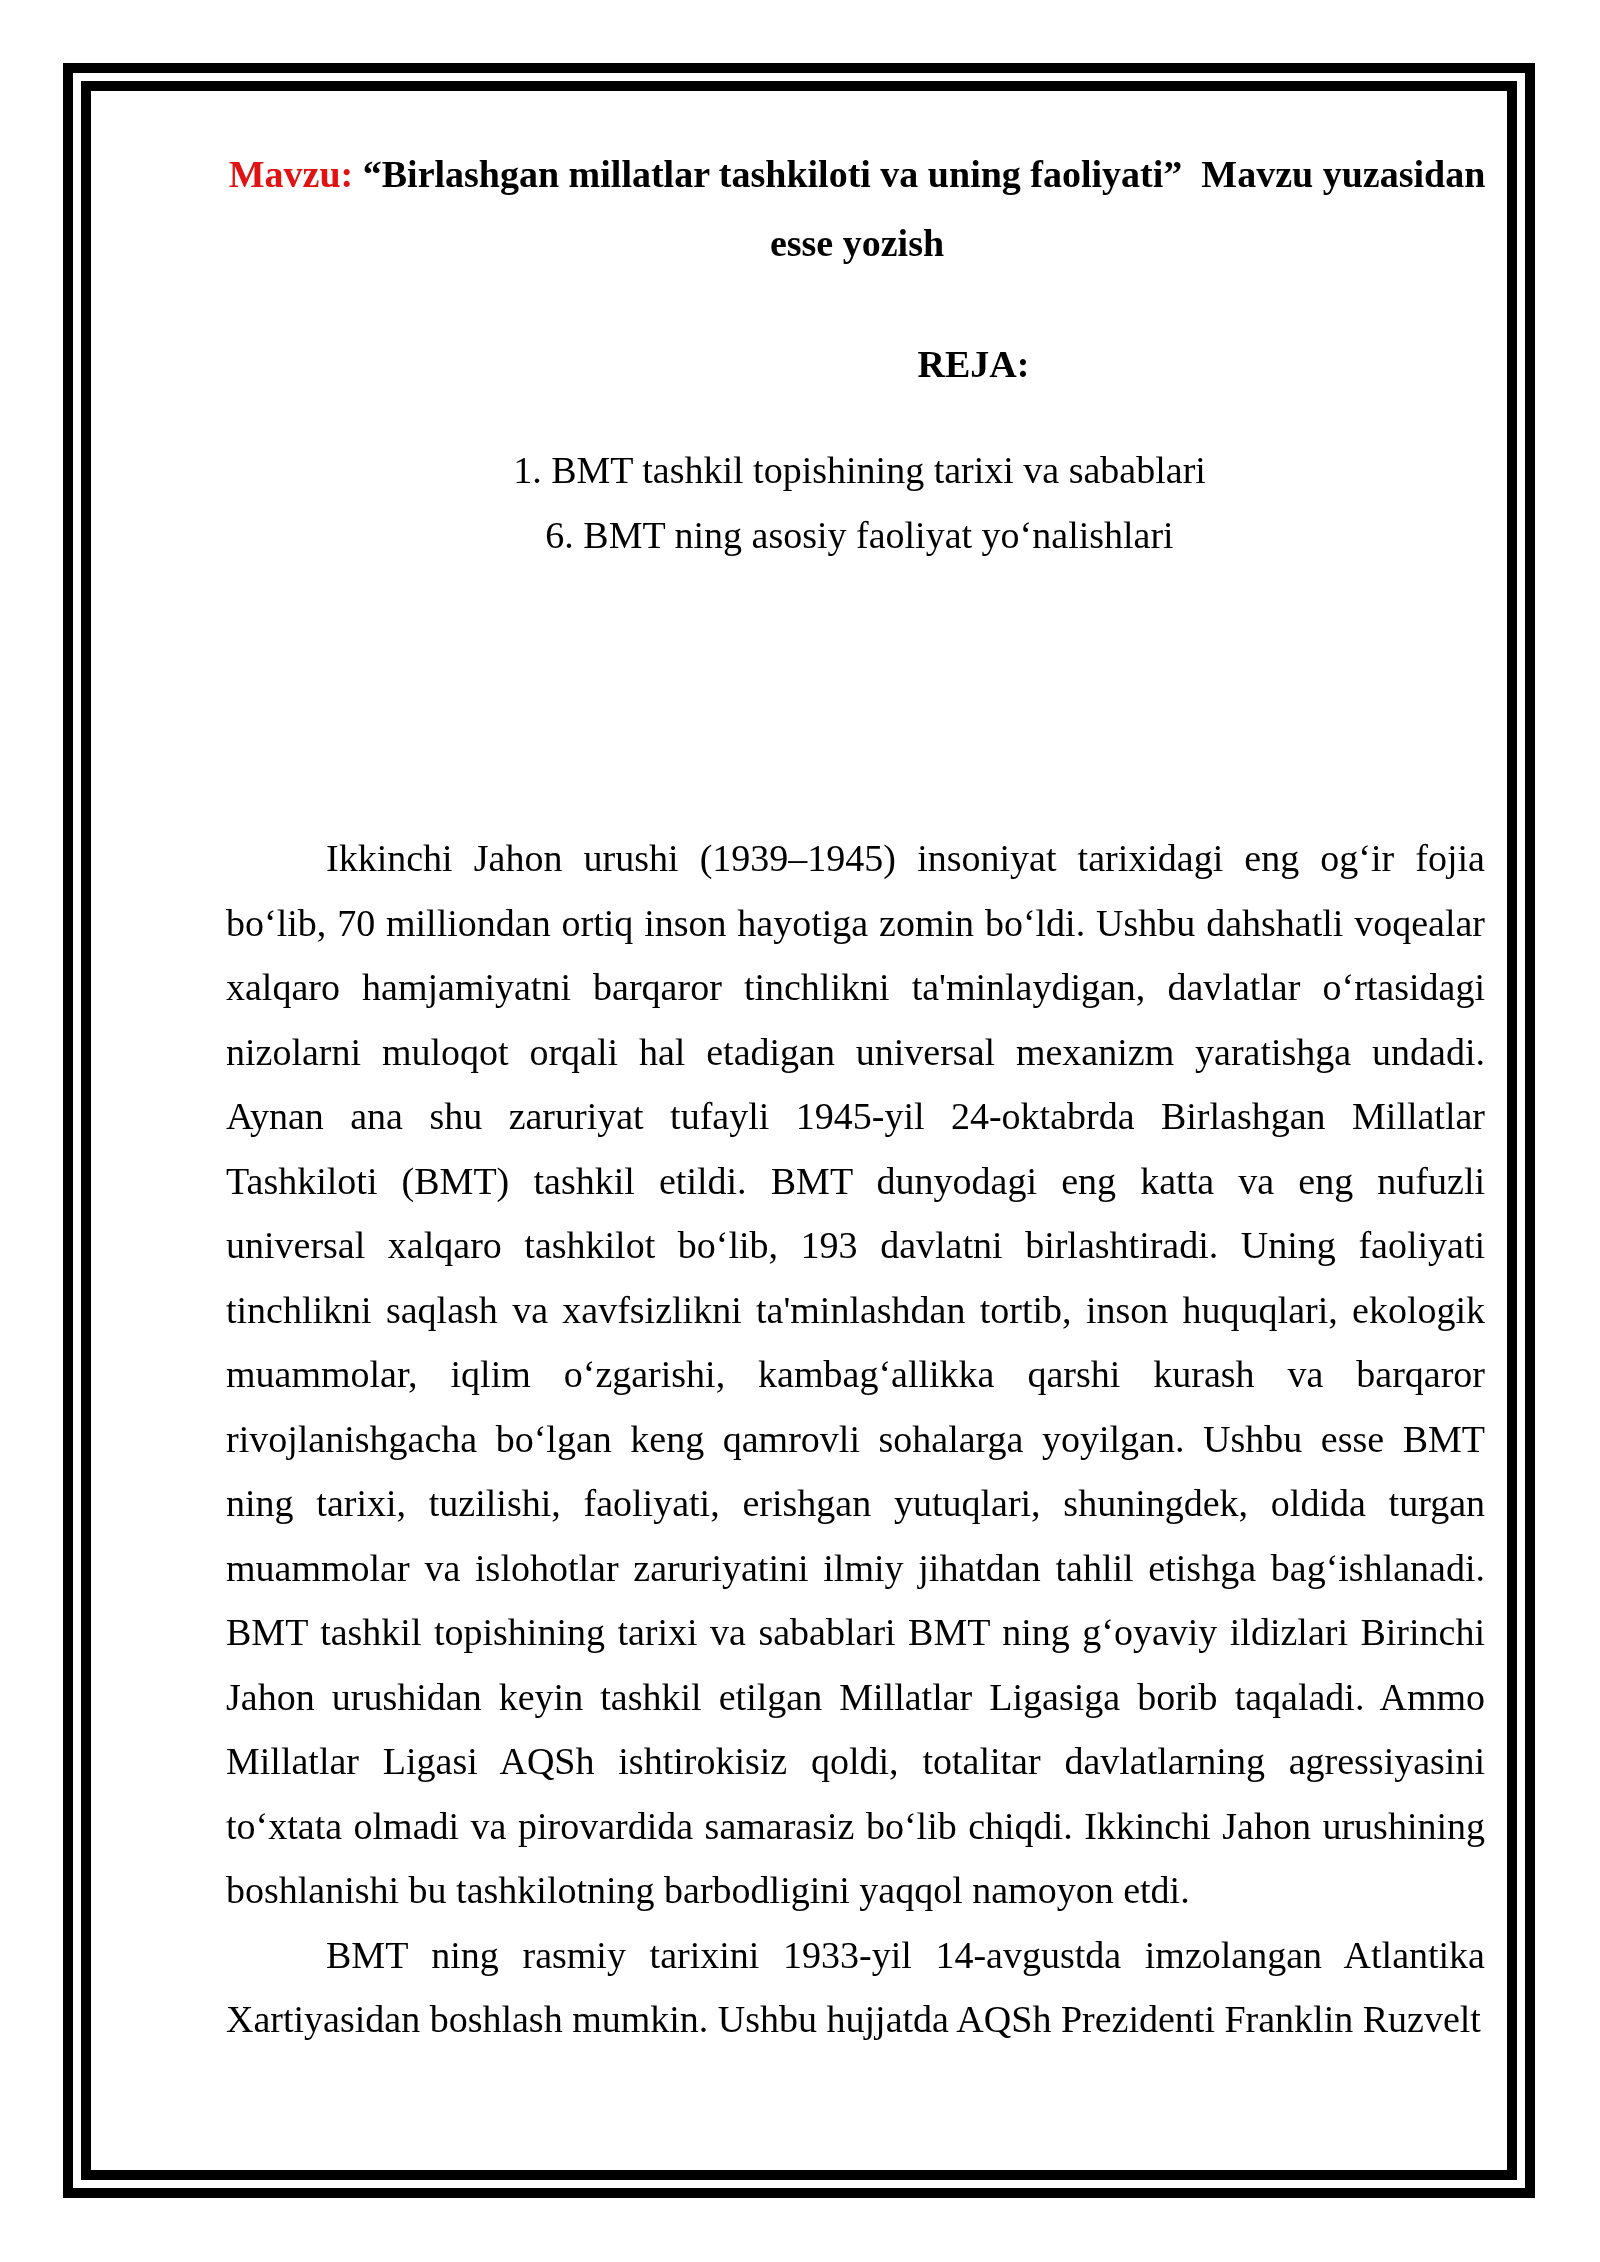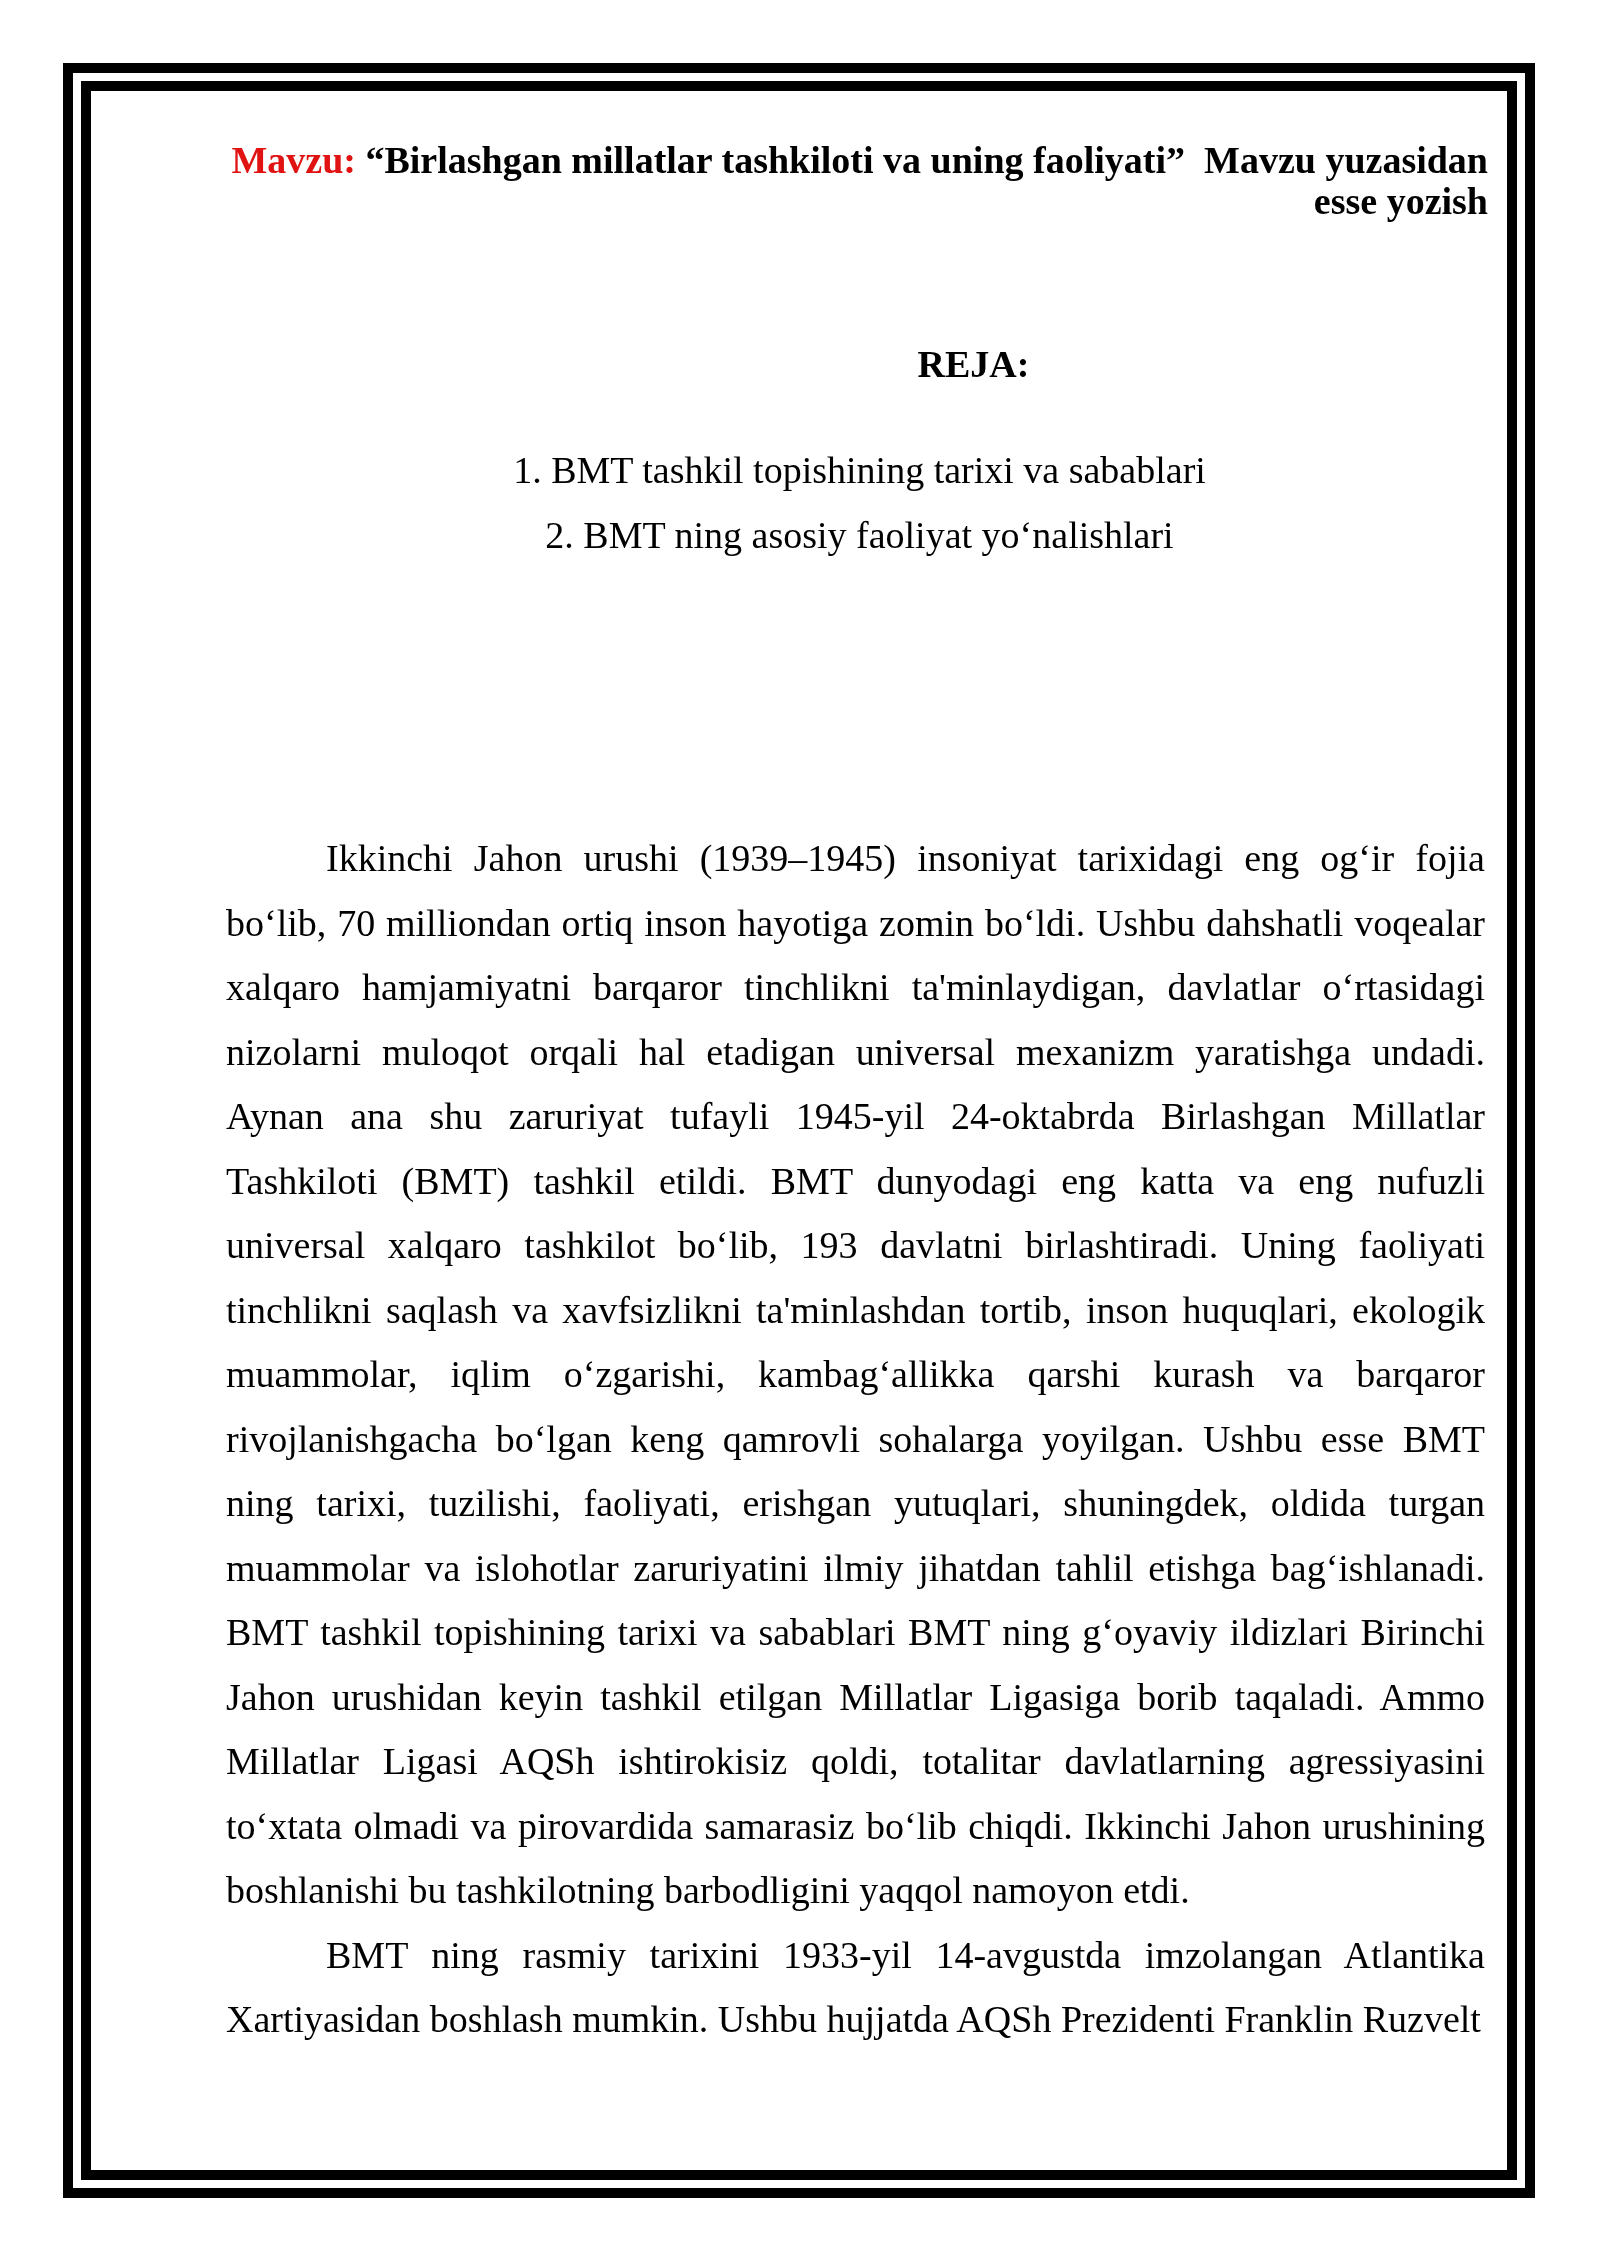--- a/index.html
+++ b/index.html
@@ -38,24 +38,24 @@
     bottom: 8px;
     border: 10px solid #000000;
   }
   
   .doc-title {
     position: absolute;
     left: 226px;
     top: 140px;
     width: 1262px;
     font-size: 38px;
-    line-height: 41px;
+    line-height: 69px;
     font-weight: bold;
     white-space: pre-wrap;
-    text-align: right;
+    text-align: center;
   }
   .doc-title .red {
     color: #e01212;
   }
   .plan-heading {
     position: absolute;
     left: 226px;
     top: 333px;
     width: 1259px;
     padding-left: 118px;
@@ -96,21 +96,21 @@
   <div class="frame-outer">
     <div class="frame-inner"></div>
   </div>
 
   <div class="doc-title"><span class="red">Mavzu:</span><span> “Birlashgan millatlar tashkiloti va uning faoliyati”  Mavzu yuzasidan esse yozish</span></div>
 
   <div class="plan-heading">REJA:</div>
 
   <div class="plan-list">
     <div class="plan-item">1. BMT tashkil topishining tarixi va sabablari</div>
-    <div class="plan-item">2. BMT ning asosiy faoliyat yo‘nalishlari</div>
+    <div class="plan-item">6. BMT ning asosiy faoliyat yo‘nalishlari</div>
   </div>
 
   <div class="essay">
     <p>Ikkinchi Jahon urushi (1939–1945) insoniyat tarixidagi eng og‘ir fojia bo‘lib, 70 milliondan ortiq inson hayotiga zomin bo‘ldi. Ushbu dahshatli voqealar xalqaro hamjamiyatni barqaror tinchlikni ta'minlaydigan, davlatlar o‘rtasidagi nizolarni muloqot orqali hal etadigan universal mexanizm yaratishga undadi. Aynan ana shu zaruriyat tufayli 1945-yil 24-oktabrda Birlashgan Millatlar Tashkiloti (BMT) tashkil etildi. BMT dunyodagi eng katta va eng nufuzli universal xalqaro tashkilot bo‘lib, 193 davlatni birlashtiradi. Uning faoliyati tinchlikni saqlash va xavfsizlikni ta'minlashdan tortib, inson huquqlari, ekologik muammolar, iqlim o‘zgarishi, kambag‘allikka qarshi kurash va barqaror rivojlanishgacha bo‘lgan keng qamrovli sohalarga yoyilgan. Ushbu esse BMT ning tarixi, tuzilishi, faoliyati, erishgan yutuqlari, shuningdek, oldida turgan muammolar va islohotlar zaruriyatini ilmiy jihatdan tahlil etishga bag‘ishlanadi. BMT tashkil topishining tarixi va sabablari BMT ning g‘oyaviy ildizlari Birinchi Jahon urushidan keyin tashkil etilgan Millatlar Ligasiga borib taqaladi. Ammo Millatlar Ligasi AQSh ishtirokisiz qoldi, totalitar davlatlarning agressiyasini to‘xtata olmadi va pirovardida samarasiz bo‘lib chiqdi. Ikkinchi Jahon urushining boshlanishi bu tashkilotning barbodligini yaqqol namoyon etdi.</p>
     <p>BMT ning rasmiy tarixini 1933-yil 14-avgustda imzolangan Atlantika Xartiyasidan boshlash mumkin. Ushbu hujjatda AQSh Prezidenti Franklin Ruzvelt</p>
   </div>
 
 </div>
 
 </body></html>

